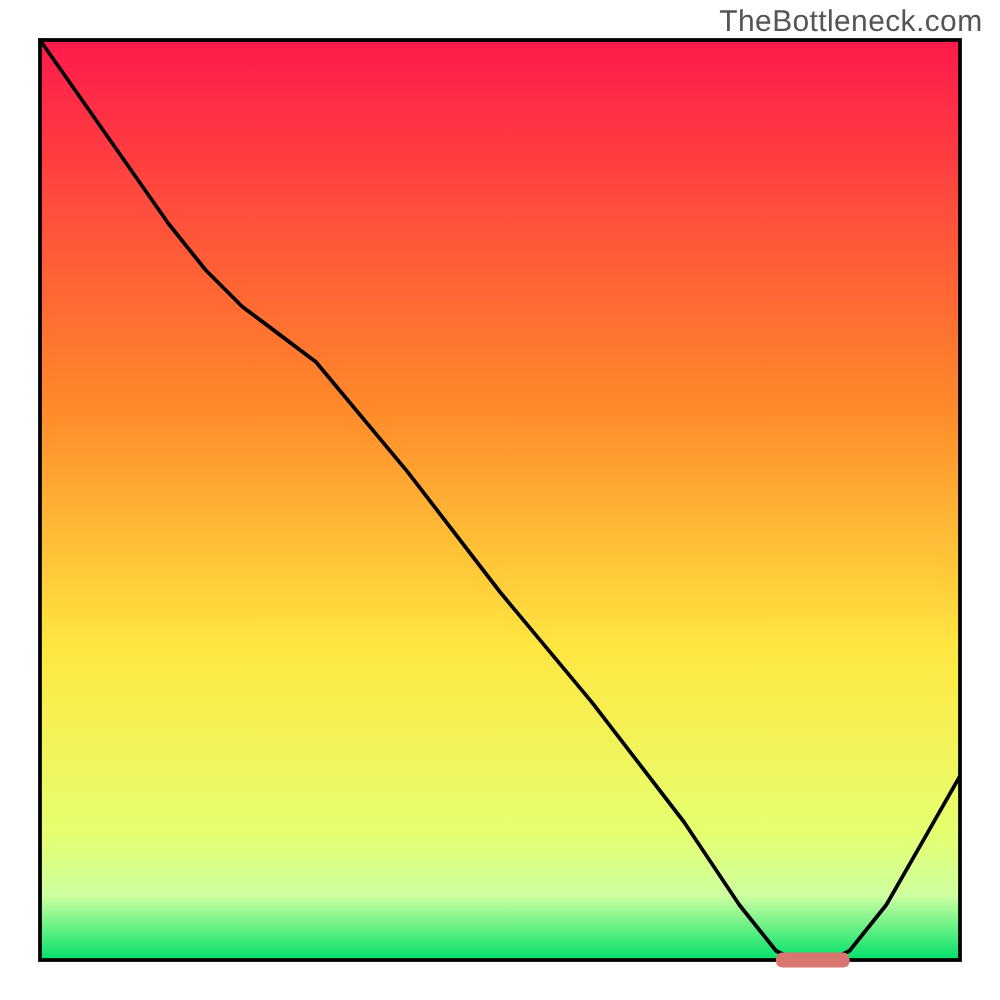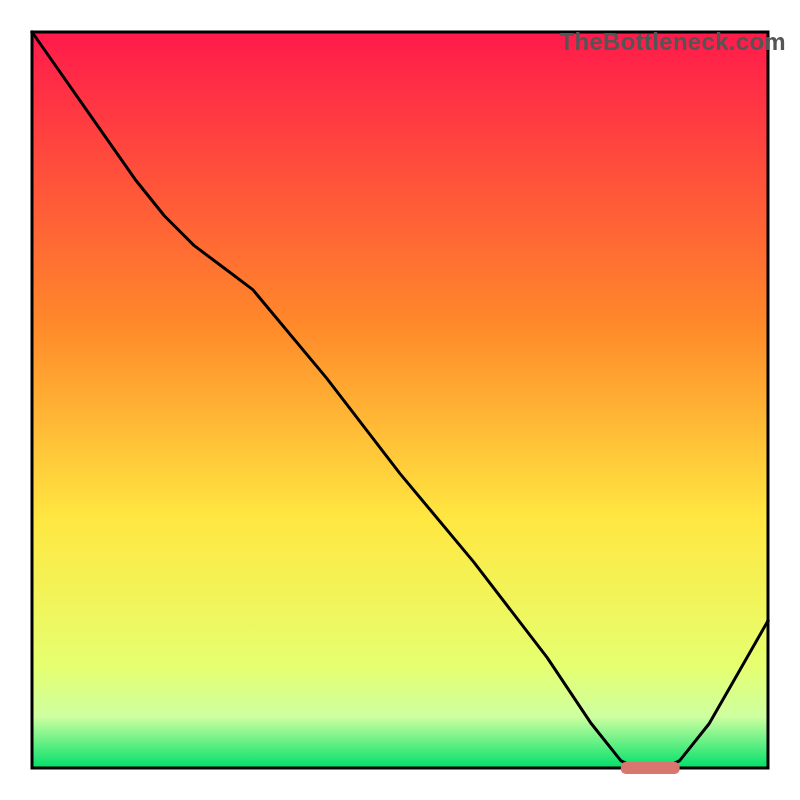--- a/index.html
+++ b/index.html
@@ -14,24 +14,23 @@
     position: relative;
     width: 800px;
     height: 800px;
   }
   .watermark {
     position: absolute;
     top: 4px;
     right: 14px;
     color: #555;
     font-size: 24px;
-    font-weight: 700;
+    font-weight: 400;
     letter-spacing: 0.3px;
     z-index: 5;
-    margin-top: 24px;
   }
   svg {
     position: absolute;
     inset: 0;
     width: 800px;
     height: 800px;
     display: block;
   }
 </style>
 </head>

